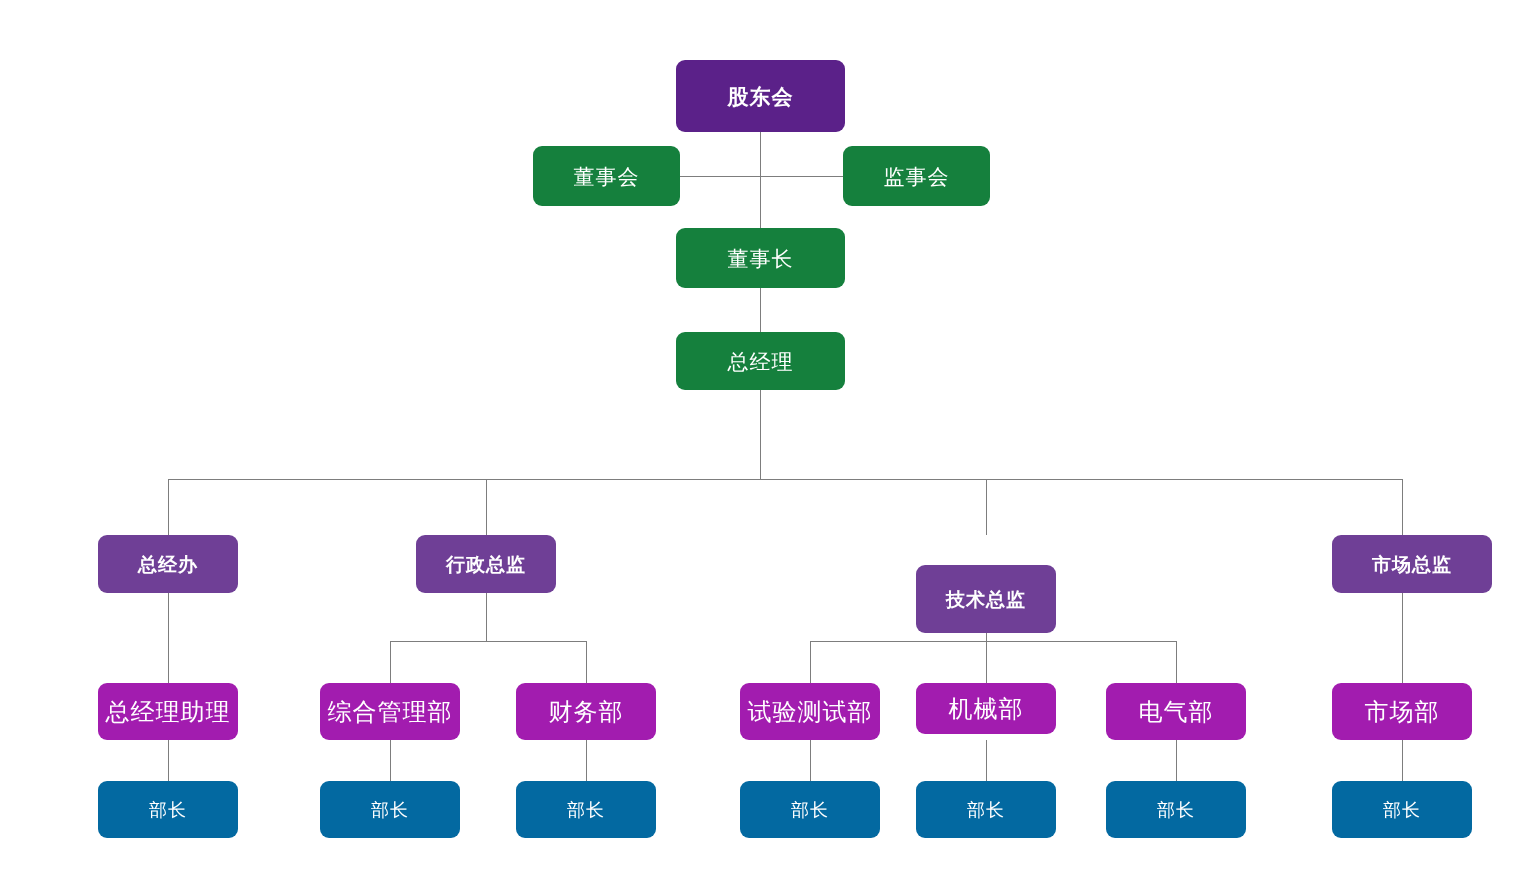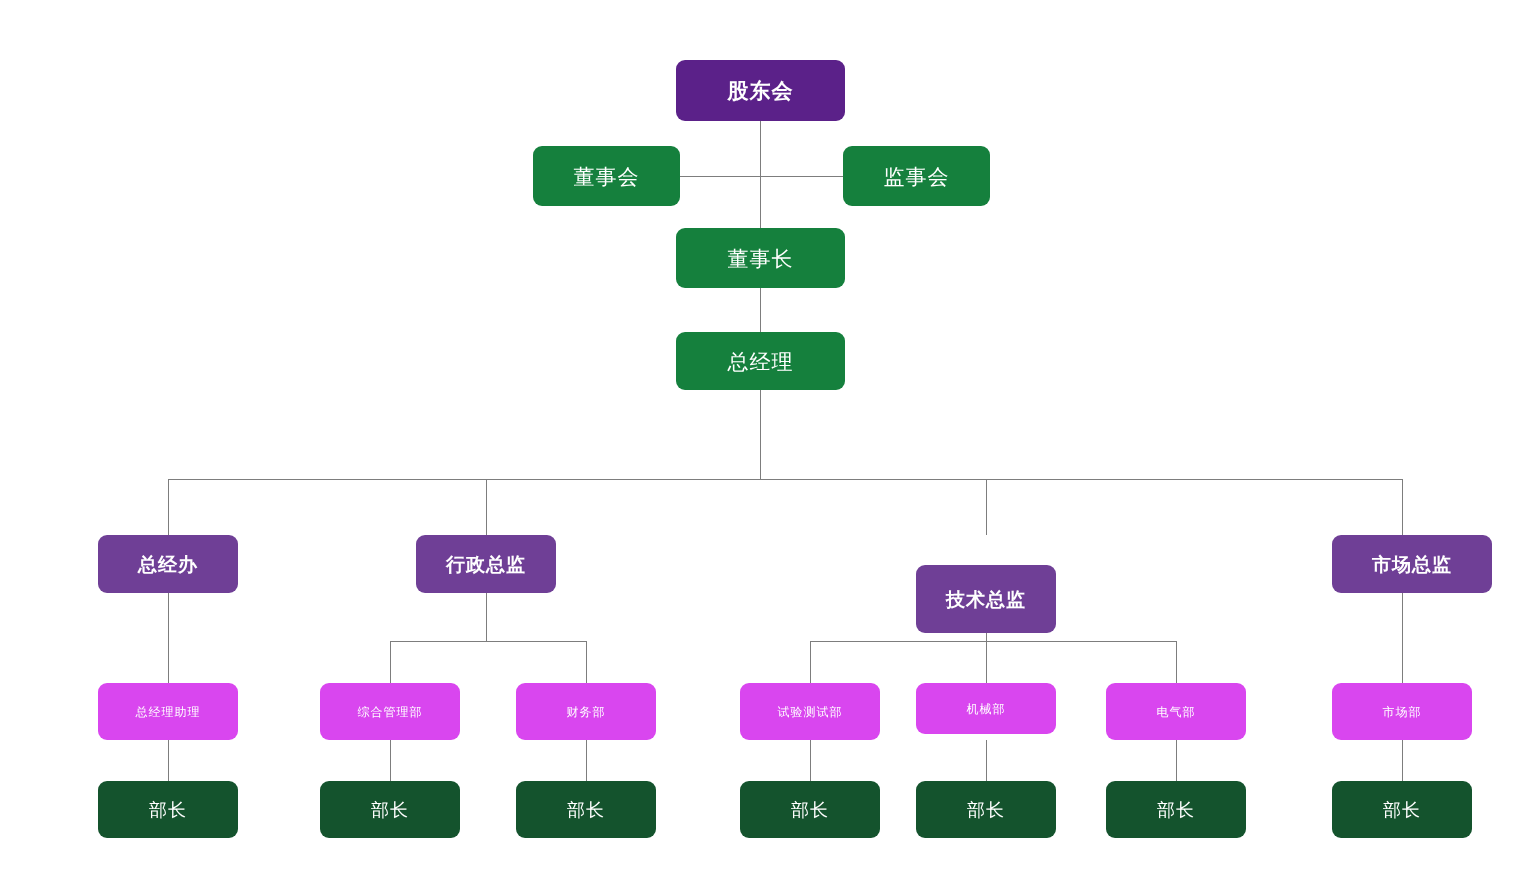--- a/index.html
+++ b/index.html
@@ -28,22 +28,22 @@
     border-radius: 9px;
     letter-spacing: 1px;
     text-align: center;
     line-height: 1;
     white-space: nowrap;
     z-index: 2;
   }
   .lvl-top    { background: #5b2189; font-weight: bold; font-size: 21px; }
   .lvl-top-r  { background: #15803d; font-weight: normal; font-size: 21px; }
   .lvl-dir    { background: #6f3f96; font-weight: bold; font-size: 19px; }
-  .lvl-dept   { background: #d946ef; font-weight: normal; font-size: 12px; }
-  .lvl-chief  { background: #14532d; font-weight: normal; font-size: 18px; }
+  .lvl-dept   { background: #a21caf; font-weight: normal; font-size: 24px; }
+  .lvl-chief  { background: #0369a1; font-weight: normal; font-size: 18px; }
 
   .edge {
     position: absolute;
     background: #7d7d7d;
     z-index: 1;
   }
   .edge.v { width: 1px; }
   .edge.h { height: 1px; }
 </style>
 </head>
@@ -82,21 +82,21 @@
   <div class="edge v" style="left:1402px; top:593px; height:90px;"></div>
 
   <div class="edge v" style="left:168px; top:740px; height:41px;"></div>
   <div class="edge v" style="left:390px; top:740px; height:41px;"></div>
   <div class="edge v" style="left:586px; top:740px; height:41px;"></div>
   <div class="edge v" style="left:810px; top:740px; height:41px;"></div>
   <div class="edge v" style="left:986px; top:740px; height:41px;"></div>
   <div class="edge v" style="left:1176px; top:740px; height:41px;"></div>
   <div class="edge v" style="left:1402px; top:740px; height:41px;"></div>
 
-  <div class="node lvl-top" style="left:676px; top:60px; width:169px; height:61px;">股东会</div>
+  <div class="node lvl-top" style="left:676px; top:60px; width:169px; height:72px;">股东会</div>
 
   <div class="node lvl-top-r" style="left:533px; top:146px; width:147px; height:60px;">董事会</div>
 
   <div class="node lvl-top-r" style="left:843px; top:146px; width:147px; height:60px;">监事会</div>
 
   <div class="node lvl-top-r" style="left:676px; top:228px; width:169px; height:60px;">董事长</div>
 
   <div class="node lvl-top-r" style="left:676px; top:332px; width:169px; height:58px;">总经理</div>
 
   <div class="node lvl-dir" style="left:98px; top:535px; width:140px; height:58px;">总经办</div>

